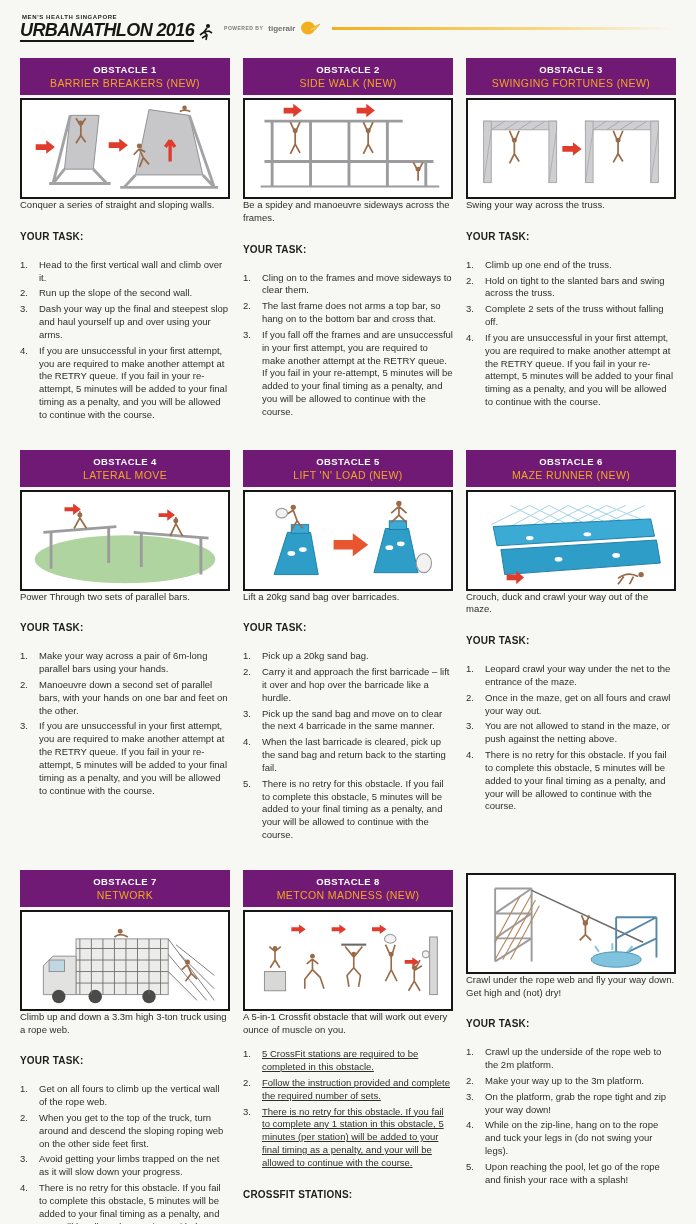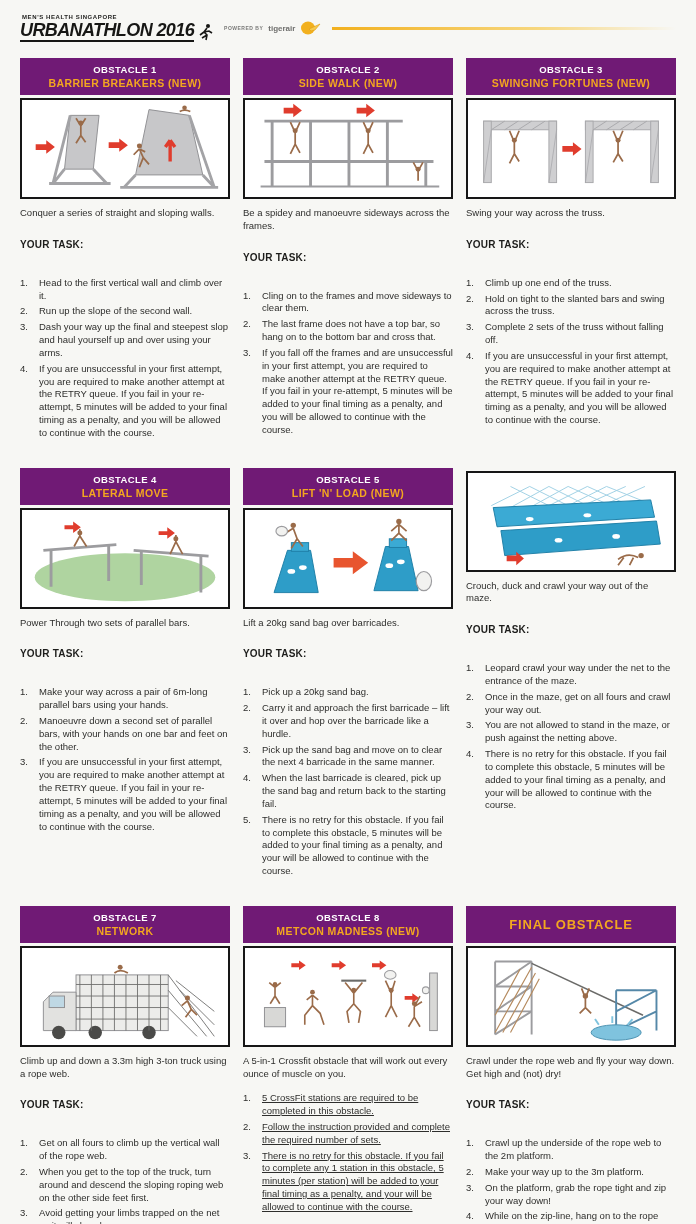--- a/index.html
+++ b/index.html
@@ -18,27 +18,27 @@
   .runner { margin-left:2px; }
   .sponsors { display:flex; align-items:center; margin-left:10px; gap:5px; }
   .powered { font-size:5px; font-weight:bold; color:#7a7a78; letter-spacing:.5px; }
   .tigerair { font-size:8px; font-weight:bold; color:#6f6f6d; }
   .head-rule { flex:1; height:3px; margin-left:10px;
                background:linear-gradient(to right,#f2b01e,#f7d77e 60%,rgba(247,215,126,0)); }
   
   .grid { display:grid; grid-template-columns:repeat(3,1fr); column-gap:13px; row-gap:25px; padding:12px 20px 0 20px; }
   .card-head { background:#701a75; height:37px; display:flex; flex-direction:column; justify-content:center; text-align:center; row-gap:2px; }
   .head-num { color:#ffffff; font-weight:bold; font-size:9.5px; letter-spacing:.4px; }
-  .head-title { color:#f3a71f; font-weight:bold; font-size:10.5px; letter-spacing:.4px; }
+  .head-title { color:#f3a71f; font-weight:normal; font-size:10.5px; letter-spacing:.4px; }
   .card-head.single .head-title { font-size:13px; letter-spacing:.8px; }
   .illus { border:2px solid #161616; background:#ffffff; height:101px; margin-top:3px; }
   .illus svg { width:100%; height:100%; display:block; }
-  .desc { margin-top:8px; font-size:9.5px; line-height:1.35; }
+  .desc { margin-top:0; font-size:9.5px; line-height:1.35; }
   .task-label { margin-top:19px; font-size:10px; font-weight:bold; letter-spacing:.2px; color:#1d1d1b; }
-  ol.tasks { list-style:none; counter-reset:n; margin-top:27px; font-size:9.5px; line-height:1.35; }
+  ol.tasks { list-style:none; counter-reset:n; margin-top:17px; font-size:9.5px; line-height:1.35; }
   ol.tasks li { counter-increment:n; position:relative; padding-left:19px; margin-bottom:3px; }
   ol.tasks li::before { content:counter(n)"."; position:absolute; left:0; }
   ol.tasks.tight { margin-top:12px;text-decoration:underline; }
 </style>
 </head>
 <body>
 
 <header class="page-head">
   <div class="brand">
     <span class="brand-small">MEN'S HEALTH SINGAPORE</span>
@@ -131,21 +131,21 @@
         <g stroke="#9a6b49" stroke-width="1.8" fill="none">
           <circle cx="176" cy="72" r="2.6" fill="#9a6b49" stroke="none"></circle>
           <path d="M171 65 L176 74 L181 65 M176 74 V84"></path>
         </g>
       </svg>
     </div>
     <p class="desc">Be a spidey and manoeuvre sideways across the frames.</p>
     <h3 class="task-label">YOUR TASK:</h3>
     <ol class="tasks">
         <li>Cling on to the frames and move sideways to clear them.</li>
-        <li>The last frame does not have a top bar, so hang on to the bottom bar and cross that.</li>
+        <li>The last frame does not arms a top bar, so hang on to the bottom bar and cross that.</li>
         <li>If you fall off the frames and are unsuccessful in your first attempt, you are required to make another attempt at the RETRY queue. If you fail in your re-attempt, 5 minutes will be added to your final timing as a penalty, and you will be allowed to continue with the course.</li>
       </ol>
   </section>
 
   <section class="card">
     <header class="card-head">
       <div class="head-num">OBSTACLE 3</div>
       <div class="head-title">SWINGING FORTUNES (NEW)</div>
     </header>
     <div class="illus">
@@ -258,20 +258,24 @@
     <ol class="tasks">
         <li>Pick up a 20kg sand bag.</li>
         <li>Carry it and approach the first barricade – lift it over and hop over the barricade like a hurdle.</li>
         <li>Pick up the sand bag and move on to clear the next 4 barricade in the same manner.</li>
         <li>When the last barricade is cleared, pick up the sand bag and return back to the starting fail.</li>
         <li>There is no retry for this obstacle. If you fail to complete this obstacle, 5 minutes will be added to your final timing as a penalty, and your will be allowed to continue with the course.</li>
       </ol>
   </section>
 
   <section class="card">
+    <header class="card-head">
+      <div class="head-num">OBSTACLE 6</div>
+      <div class="head-title">MAZE RUNNER (NEW)</div>
+    </header>
     <div class="illus">
       <svg viewBox="0 0 206 101">
         <g stroke="#9fd0e4" stroke-width="1" fill="none">
           <path d="M20 34 L60 14 M40 36 L80 14 M60 36 L100 14 M80 34 L120 14 M100 34 L140 14 M120 32 L160 14 M140 32 L180 14"></path>
           <path d="M40 14 L80 34 M60 14 L100 34 M80 14 L120 34 M100 14 L140 32 M120 14 L160 32 M140 14 L180 30"></path>
         </g>
         <polygon points="22,36 186,28 190,46 26,56" fill="#3BAAD4" stroke="#1E7EA6"></polygon>
         <polygon points="30,60 192,50 196,74 34,86" fill="#2E9DC8" stroke="#1E7EA6"></polygon>
         <ellipse cx="60" cy="48" rx="4" ry="2.2" fill="#fff"></ellipse>
         <ellipse cx="120" cy="44" rx="4" ry="2.2" fill="#fff"></ellipse>
@@ -376,23 +380,20 @@
     <ol class="tasks tight">
         <li>5 CrossFit stations are required to be completed in this obstacle.</li>
         <li>Follow the instruction provided and complete the required number of sets.</li>
         <li>There is no retry for this obstacle. If you fail to complete any 1 station in this obstacle, 5 minutes (per station) will be added to your final timing as a penalty, and your will be allowed to continue with the course.</li>
       </ol>
     <h3 class="task-label">CROSSFIT STATIONS:</h3>
 
   </section>
 
   <section class="card">
-    <header class="card-head single">
-      <div class="head-title">FINAL OBSTACLE</div>
-    </header>
     <div class="illus">
       <svg viewBox="0 0 206 101">
         <g stroke="#9c9c9f" stroke-width="2" fill="none">
           <path d="M24 90 V14 M62 90 V14 M24 14 H62 M24 40 H62 M24 66 H62"></path>
           <path d="M24 40 L62 14 M24 66 L62 40 M24 90 L62 66"></path>
         </g>
         <g stroke="#b58a5e" stroke-width="1.2" fill="none">
           <path d="M24 88 L62 20 M32 88 L66 26 M40 88 L70 32 M24 70 L50 22"></path>
         </g>
         <path d="M62 16 L178 70" stroke="#6b6b69" stroke-width="1.6"></path>

